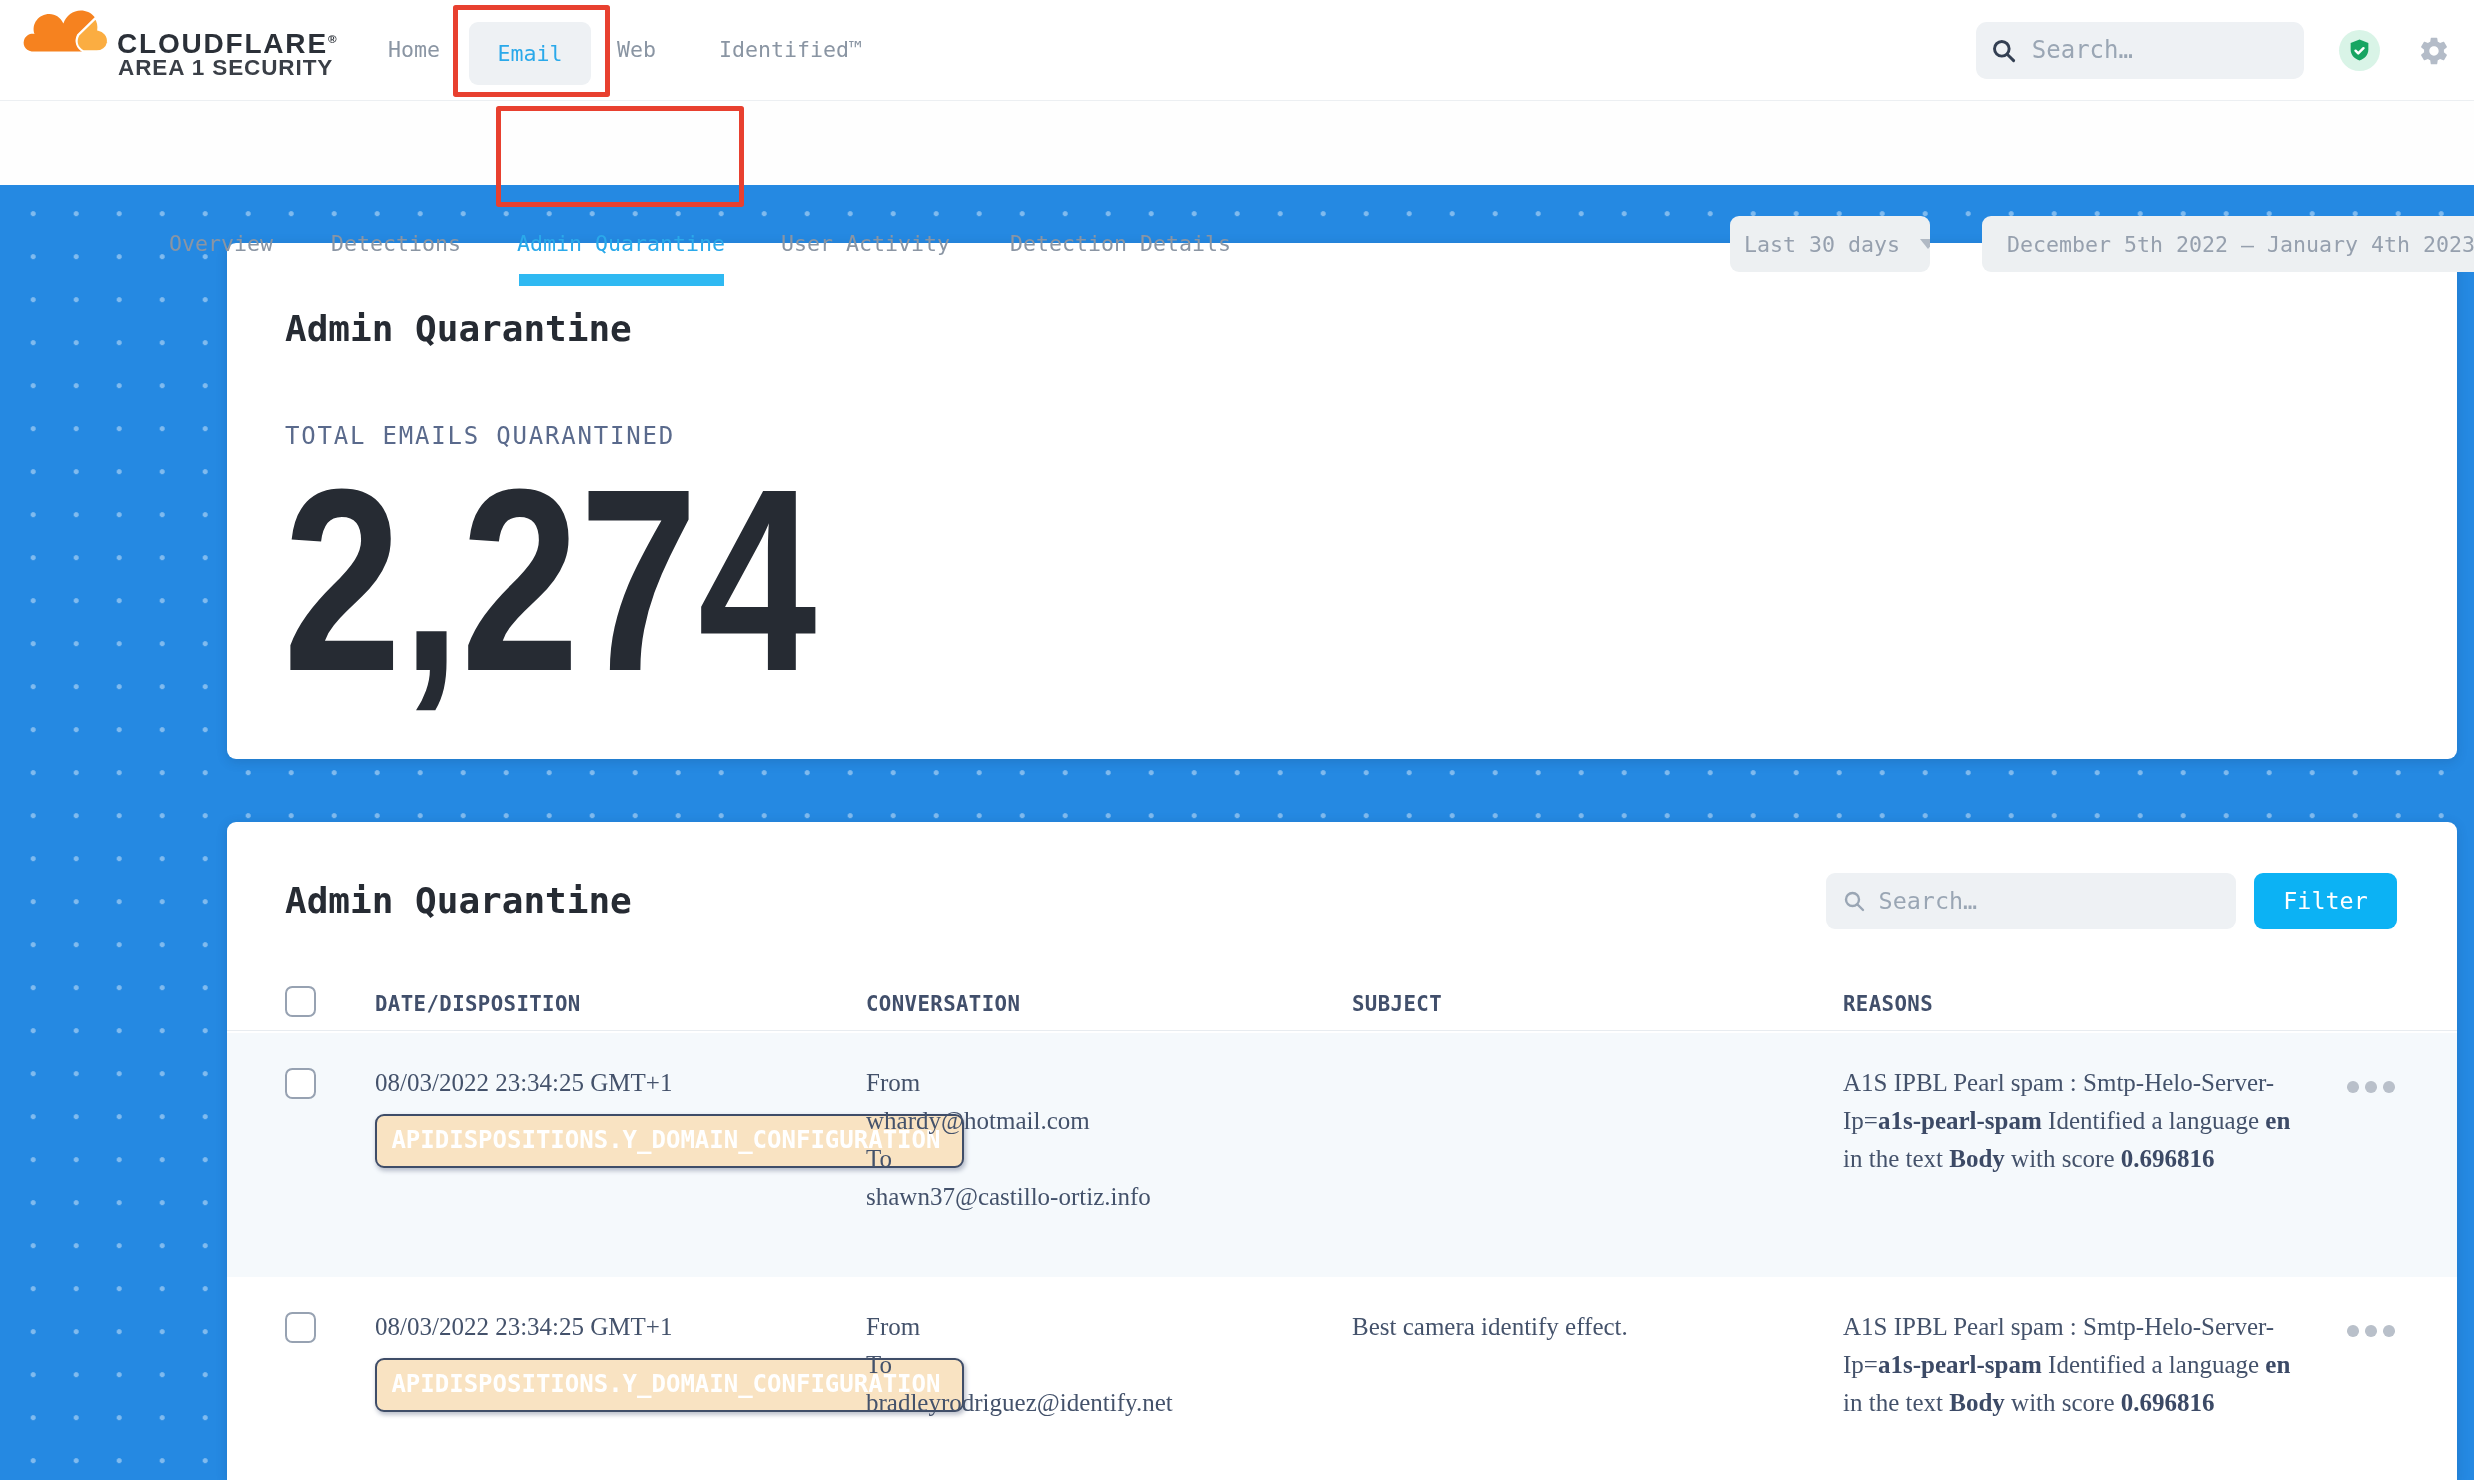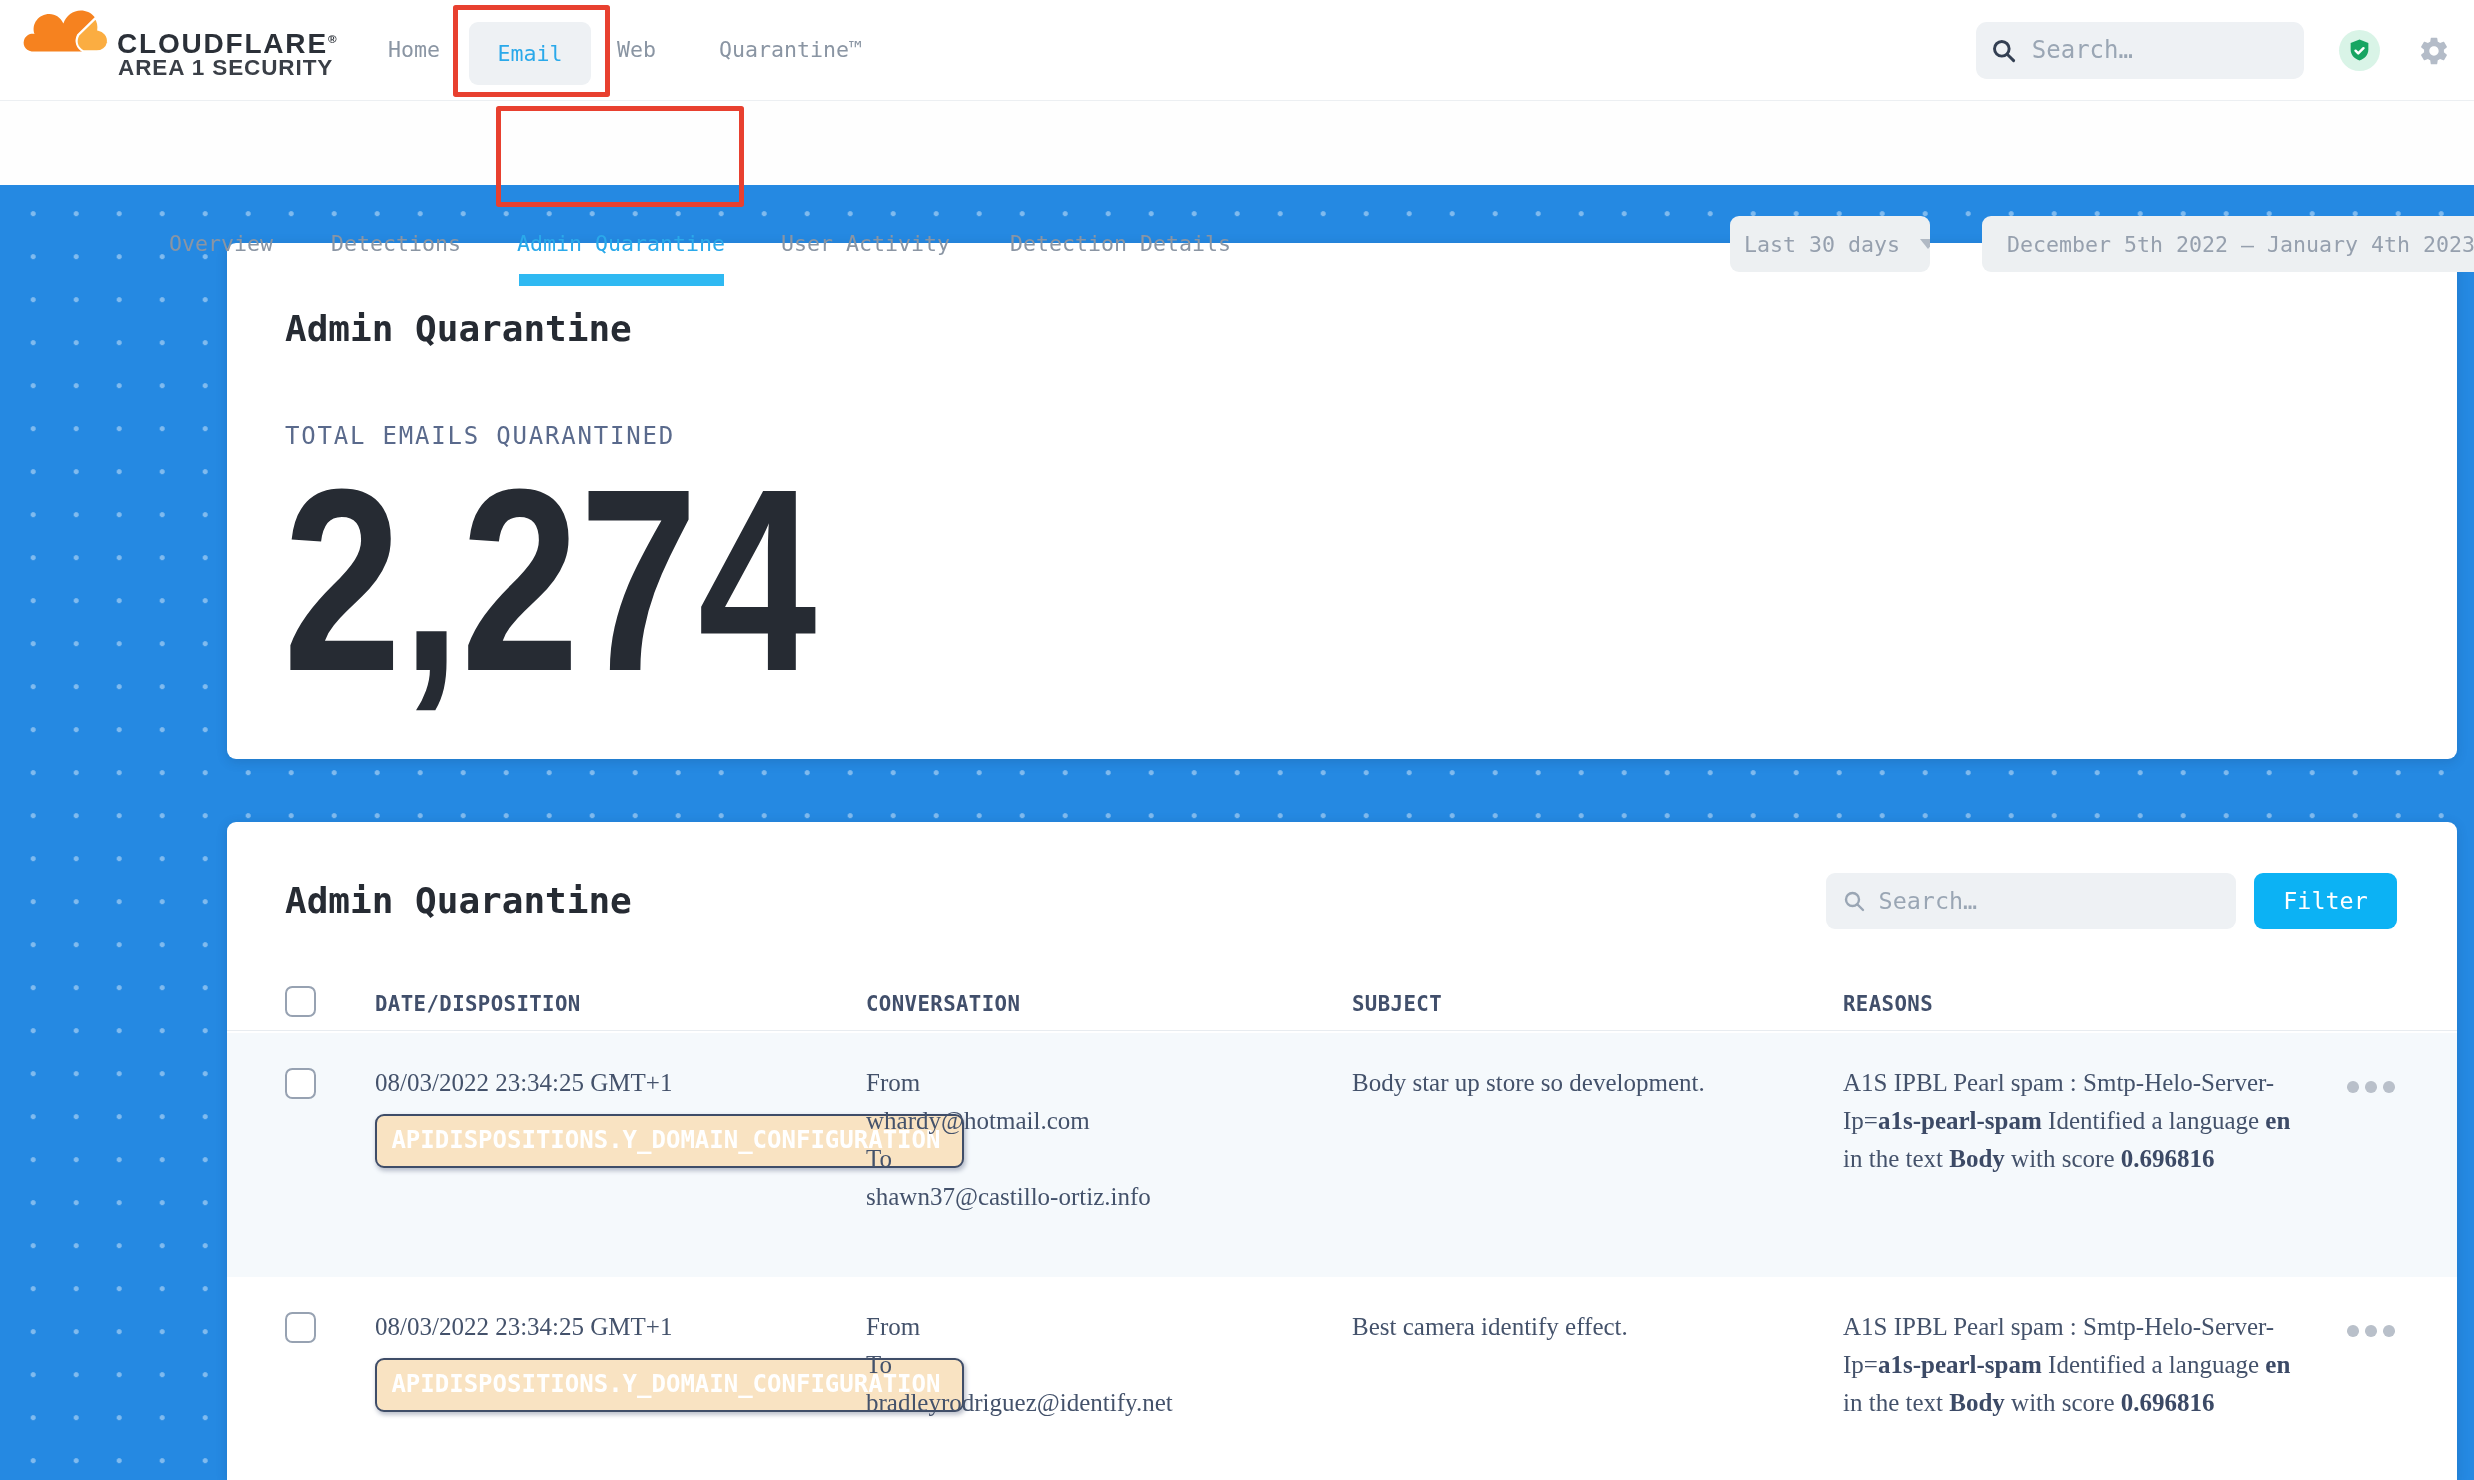--- a/index.html
+++ b/index.html
@@ -96,21 +96,21 @@
       <path d="M70 52 L85 52 C91 52 97 48 98 42 C99 34 93 28 87 27 C87.6 22 86.5 17.5 84 13.5 L64 33 C60 41 63 48 70 52 Z" fill="#fbad41" stroke="#ffffff" stroke-width="2.6"></path>
     </svg>
     <div class="brand-name"><span>CLOUDFLARE</span><sup>®</sup></div>
     <div class="brand-sub">AREA 1 SECURITY</div>
 
     <div class="nav-item" style="left:388px;">Home</div>
     <div class="nav-pill">
       <span>Email</span>
     </div>
     <div class="nav-item" style="left:617px;">Web</div>
-    <div class="nav-item" style="left:719px;">Quarantine™</div>
+    <div class="nav-item" style="left:719px;">Identified™</div>
 
     <div class="hdr-search">
       <svg width="27" height="27" viewBox="0 0 24 24" fill="none" stroke="#333f52" stroke-width="2.6" stroke-linecap="round">
         <circle cx="10.5" cy="10.5" r="6.5"></circle>
           <line x1="15.5" y1="15.5" x2="21" y2="21"></line>
       </svg>
       <input type="text" placeholder="Search…" style="">
     </div>
 
     <div class="shield-wrap">
@@ -176,21 +176,20 @@
       <div class="row row1">
         <div class="chk" style="left:58px; top:35px;"></div>
         <div class="badge">APIDISPOSITIONS.Y_DOMAIN_CONFIGURATION</div>
         <div class="cell cell-date">08/03/2022 23:34:25 GMT+1</div>
         <div class="cell cell-conv">
           <div>From</div>
           <div>whardy@hotmail.com</div>
           <div>To</div>
           <div>shawn37@castillo-ortiz.info</div>
         </div>
-        <div class="cell cell-subj">Body star up store so development.</div>
         <div class="cell cell-reas"><span>A1S IPBL Pearl spam : Smtp-Helo-Server-Ip=</span><b>a1s-pearl-spam</b><span> Identified a language </span><b>en</b><span> in the text </span><b>Body</b><span> with score </span><b>0.696816</b></div>
         <div class="row-menu">
           <i></i>
             <i></i>
             <i></i>
         </div>
       </div>
 
       <div class="row row2">
         <div class="chk" style="left:58px; top:35px;"></div>

